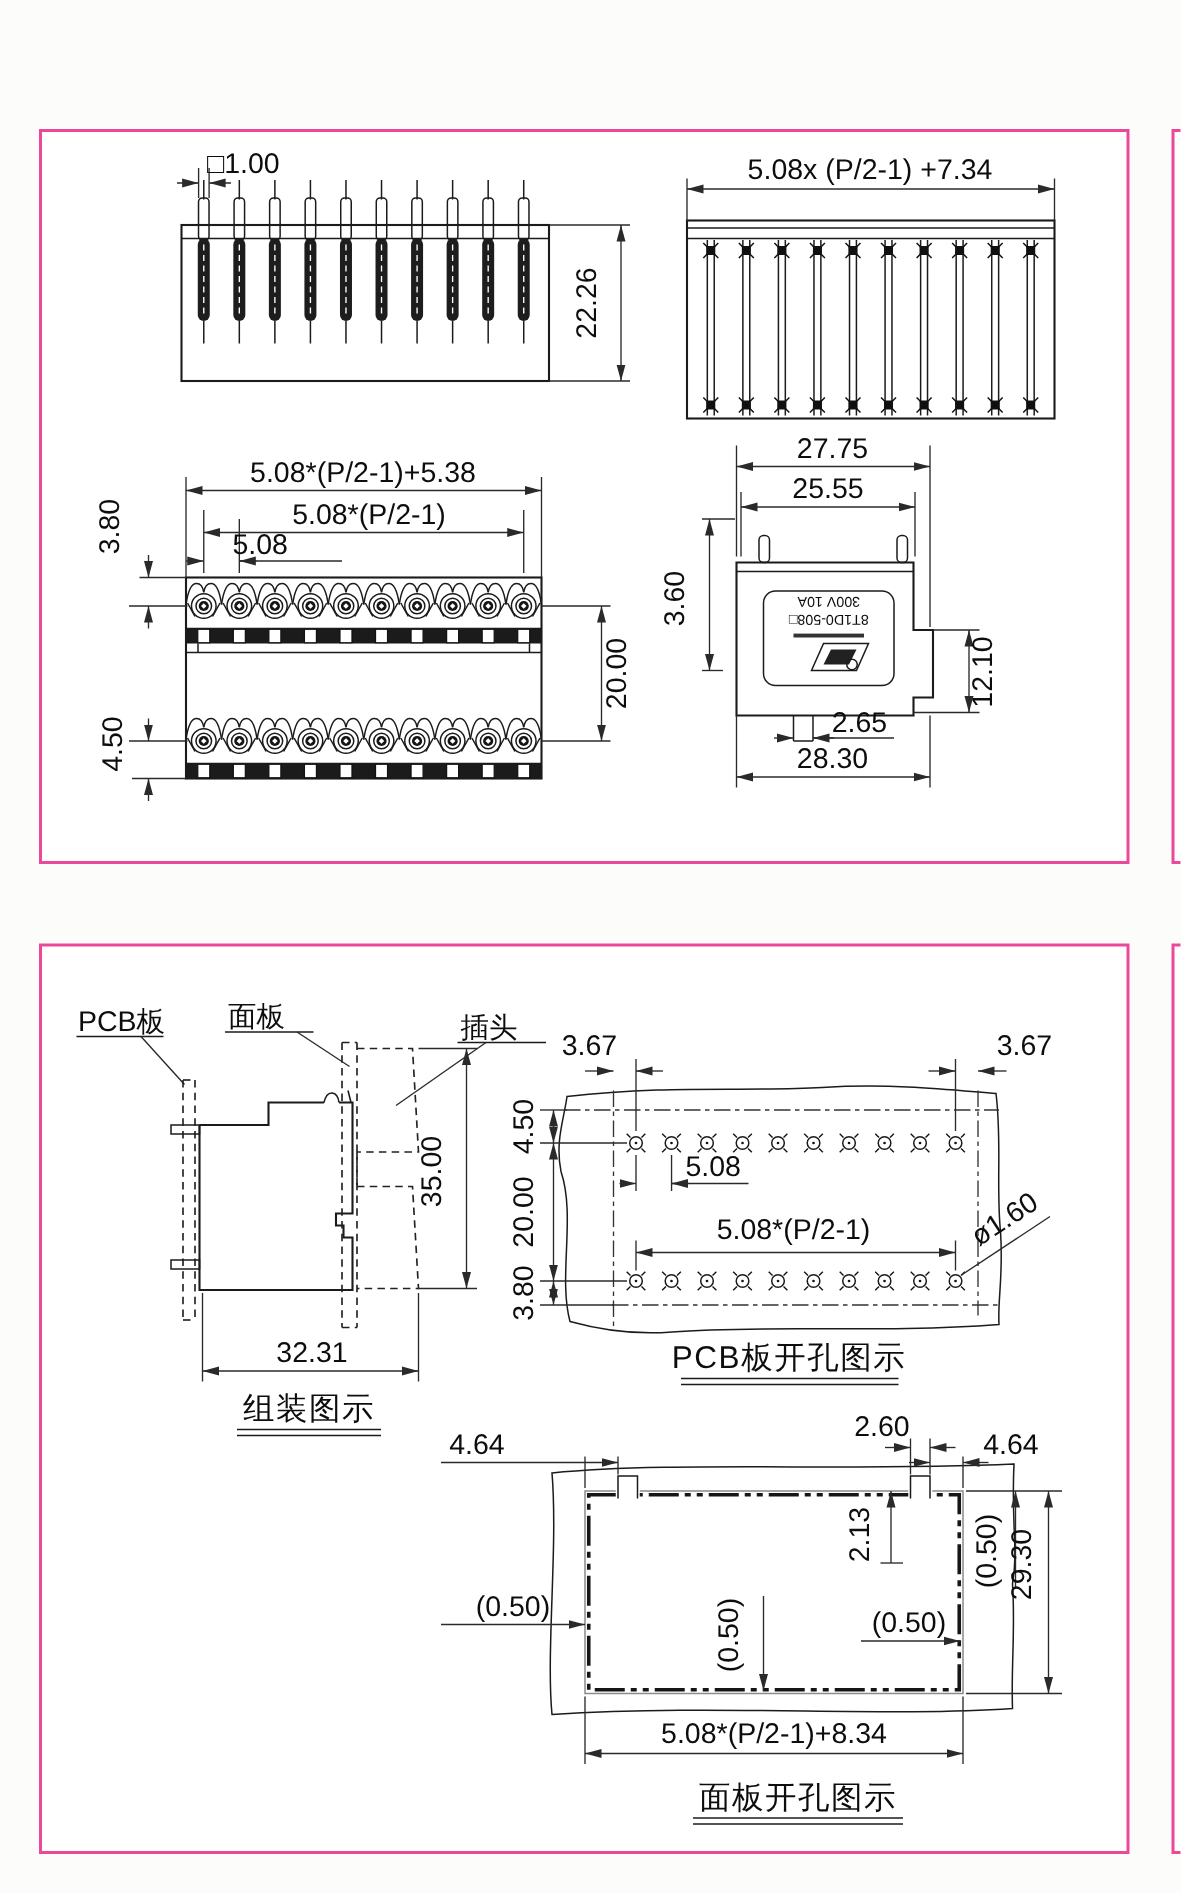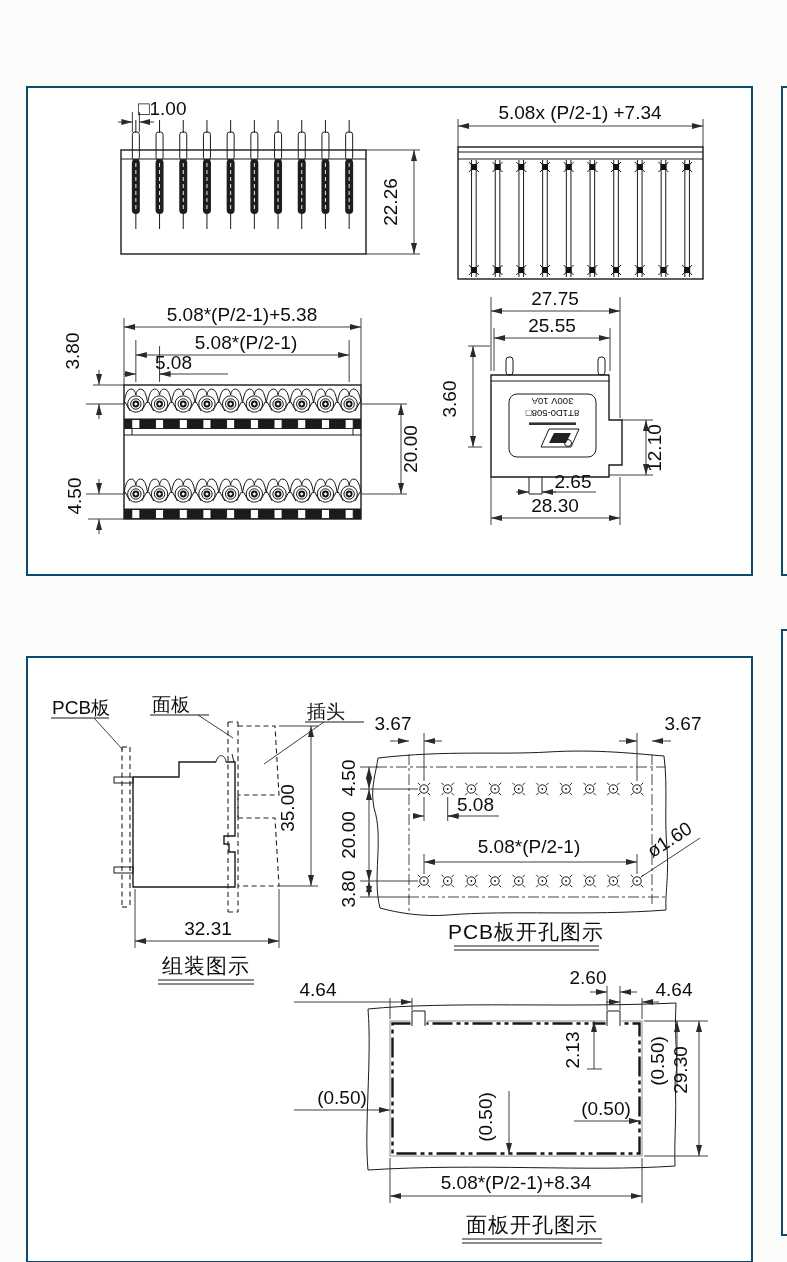--- a/index.html
+++ b/index.html
@@ -1,18 +1,18 @@
 <!DOCTYPE html>
 <html><head>
 <meta charset="utf-8">
 <style>
   html,body{margin:0;padding:0;}
   body{width:787px;height:1262px;background:#fcfcfa;position:relative;overflow:hidden;
        font-family:"Liberation Sans",sans-serif;}
-  .panel{position:absolute;background:#fff;border:2px solid #0c4a6e;box-sizing:border-box;}
+  .panel{position:absolute;background:#fff;border:2px solid #ec4899;box-sizing:border-box;}
   .panel svg{position:absolute;left:0;top:0;}
   .ol{stroke:#1b1b1b;stroke-width:1.4;fill:none;stroke-linejoin:miter;}
   .tl{stroke:#1b1b1b;stroke-width:1;fill:none;}
   .dim{stroke:#2a2a2a;stroke-width:0.9;fill:none;}
   .dd{stroke:#333;stroke-width:0.9;fill:none;stroke-dasharray:11 3 3 3;}
   .dash{stroke:#222;stroke-width:1.1;fill:none;stroke-dasharray:5 3.5;}
   .ph{stroke:#161616;stroke-width:2.4;fill:none;stroke-dasharray:20 4 4 4 4 4;}
   text{fill:#0d0d0d;font-family:"Liberation Sans",sans-serif;}
   .d19{font-size:19px;}
   .d21{font-size:21px;letter-spacing:1px;}
@@ -523,21 +523,21 @@
     <text class="d19" text-anchor="middle" x="545" y="400">2.65</text>
 
     <line x1="463" y1="389" x2="463" y2="437" class="dim"></line>
     <line x1="592" y1="389" x2="592" y2="437" class="dim"></line>
     <line x1="463" y1="430" x2="592" y2="430" class="dim" marker-start="url(#a1s)" marker-end="url(#a1)"></line>
     <text class="d19" text-anchor="middle" x="527" y="424">28.30</text>
   </g>
 </svg>
 </div>
 
-<div class="panel" style="left:26px;top:629px;width:727px;height:607px;margin-top:27px;">
+<div class="panel" style="left:26px;top:629px;width:727px;height:607px;">
 <svg width="723" height="603" viewBox="0 0 723 603">
   <defs>
     <marker id="a2" orient="auto" markerUnits="userSpaceOnUse" markerWidth="12" markerHeight="9" refX="11" refY="4.5">
       <path d="M0,1.5 L11,4.5 L0,7.5 Z"></path>
     </marker>
     <marker id="a2s" orient="auto-start-reverse" markerUnits="userSpaceOnUse" markerWidth="12" markerHeight="9" refX="11" refY="4.5">
       <path d="M0,1.5 L11,4.5 L0,7.5 Z"></path>
     </marker>
   </defs>
 

